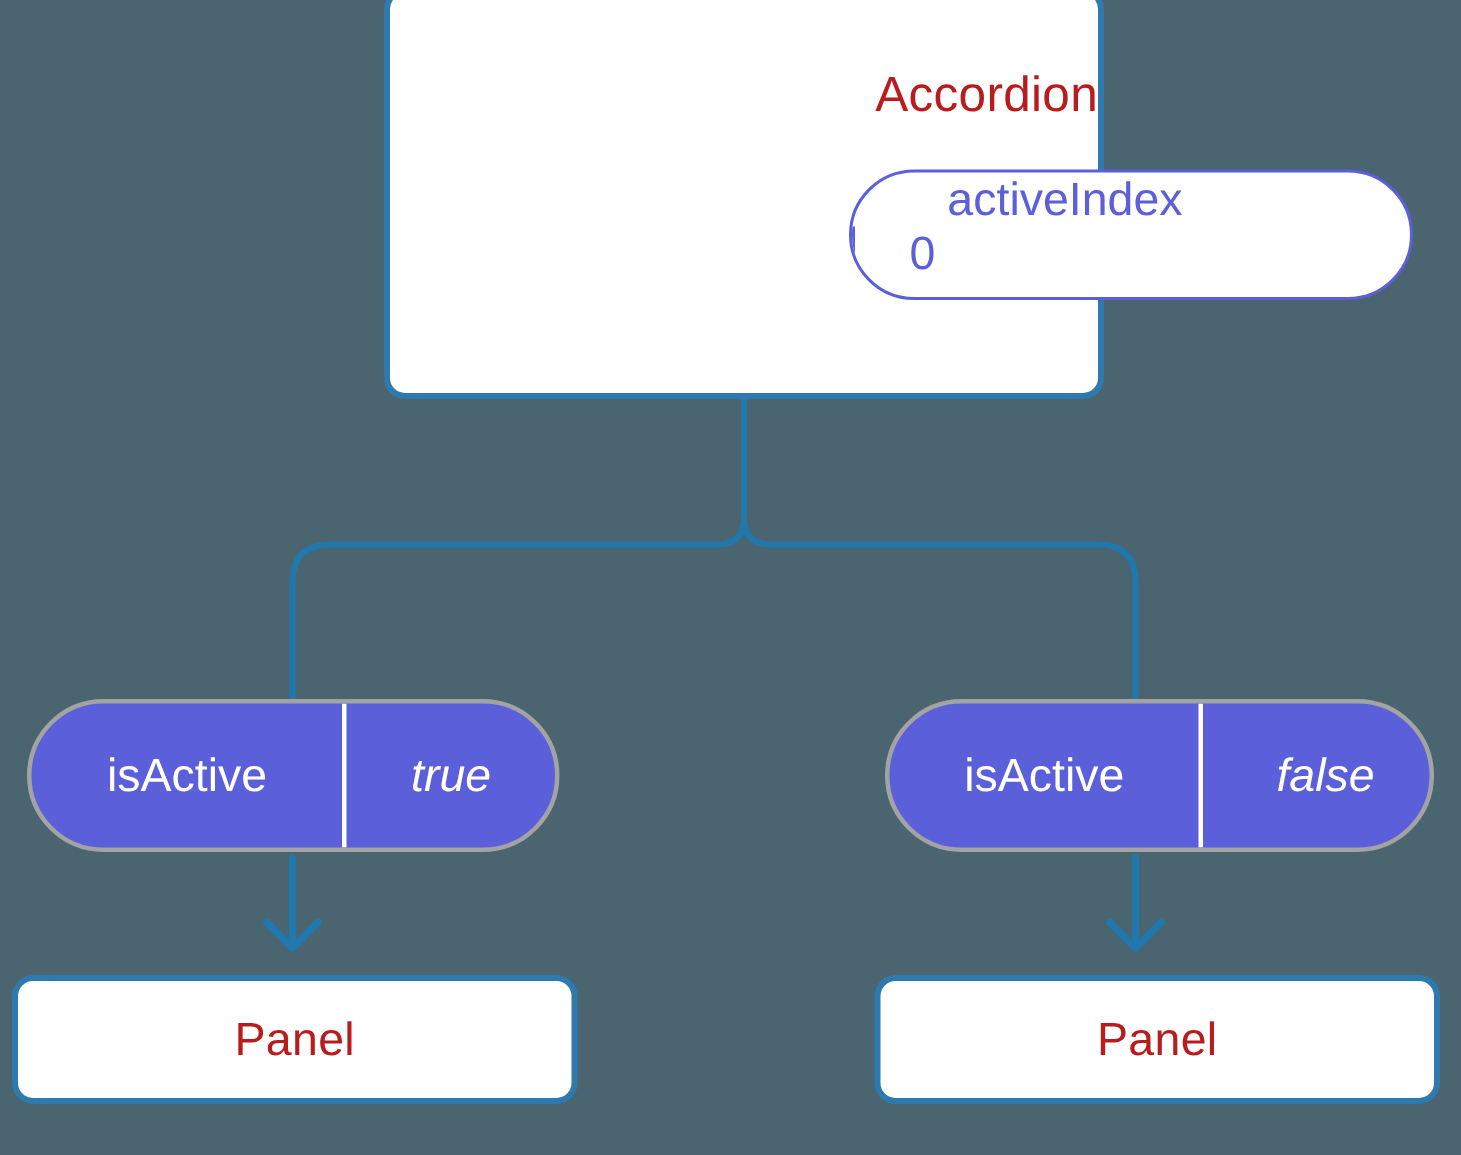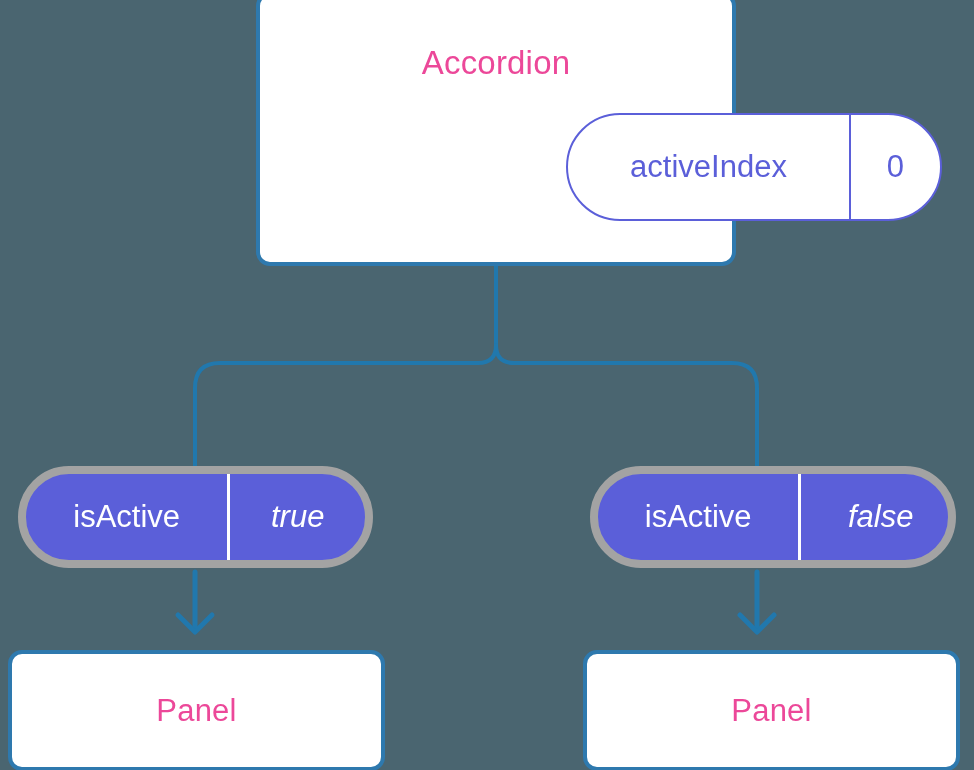--- a/index.html
+++ b/index.html
@@ -32,43 +32,43 @@
 
   
   .card {
     position: absolute;
     background: #ffffff;
     border: 4px solid #2e79ae;
     border-radius: 14px;
     box-sizing: border-box;
   }
   .card-title {
-    color: #ec4899;
+    color: #b91c1c;
     font-size: 33px;
     letter-spacing: 0.2px;
-    text-align: center;
+    text-align: right;
     white-space: nowrap;
   }
 
   
   #accordion-card {
     left: 256px;
     top: -8px;
     width: 480px;
     height: 274px;
   }
   #accordion-card .card-title {
     margin-top: 48px;
   }
 
   
   .panel-card {
     top: 650px;
     width: 377px;
-    height: 121px;
+    height: 86px;
     display: flex;
     align-items: center;
     justify-content: center;
   }
   #panel-card-left  { left: 8px; }
   #panel-card-right { left: 583px; }
   .panel-card .card-title { font-size: 31px; }
 
   
   .pill {
@@ -95,29 +95,30 @@
     background: #ffffff;
   }
   .pill.outlined .pill-key,
   .pill.outlined .pill-val { color: #5b5fd9; }
   .pill.outlined .pill-val { border-left: 2px solid #5b5fd9; }
 
   #pill-accordion-state {
     left: 306px;
     top: 117px;
     width: 376px;
-    height: 108px;
+    height: 87px;
+    flex-direction: column;
   }
   #pill-accordion-state .pill-key { width: 284px; }
   #pill-accordion-state .pill-val { width: 92px; }
 
   
   .pill.filled {
     background: #5b5fd9;
-    border: 8px solid #a3a3a3;
+    border: 3px solid #a3a3a3;
   }
   .pill.filled .pill-key,
   .pill.filled .pill-val { color: #ffffff; }
   .pill.filled .pill-val { border-left: 3px solid #ffffff; font-style: italic; }
 
   #pill-is-active-true {
     left: 18px;
     top: 466px;
     width: 355px;
     height: 102px;

